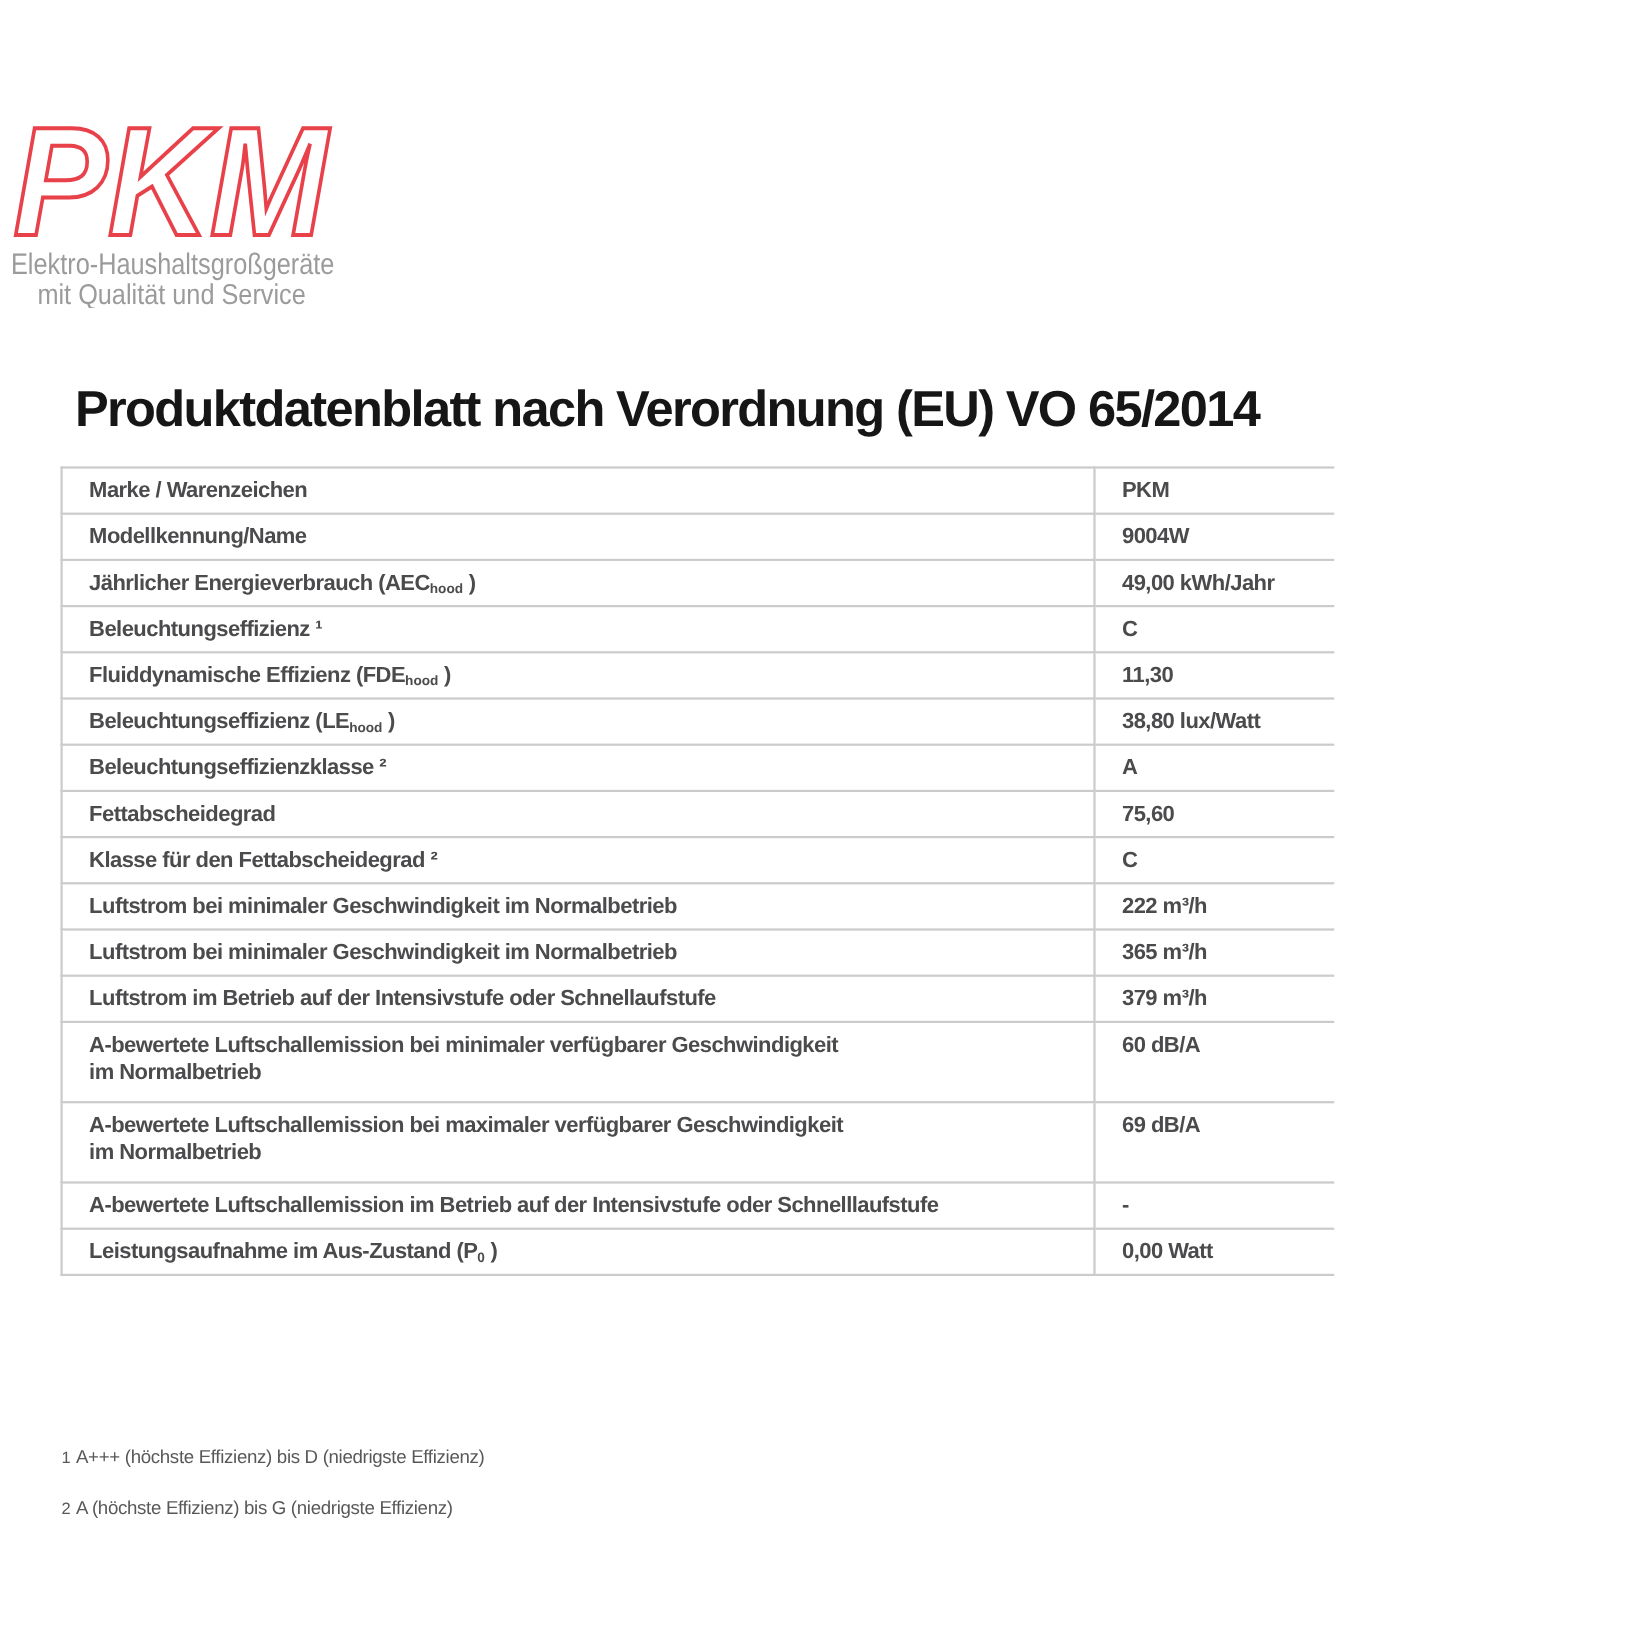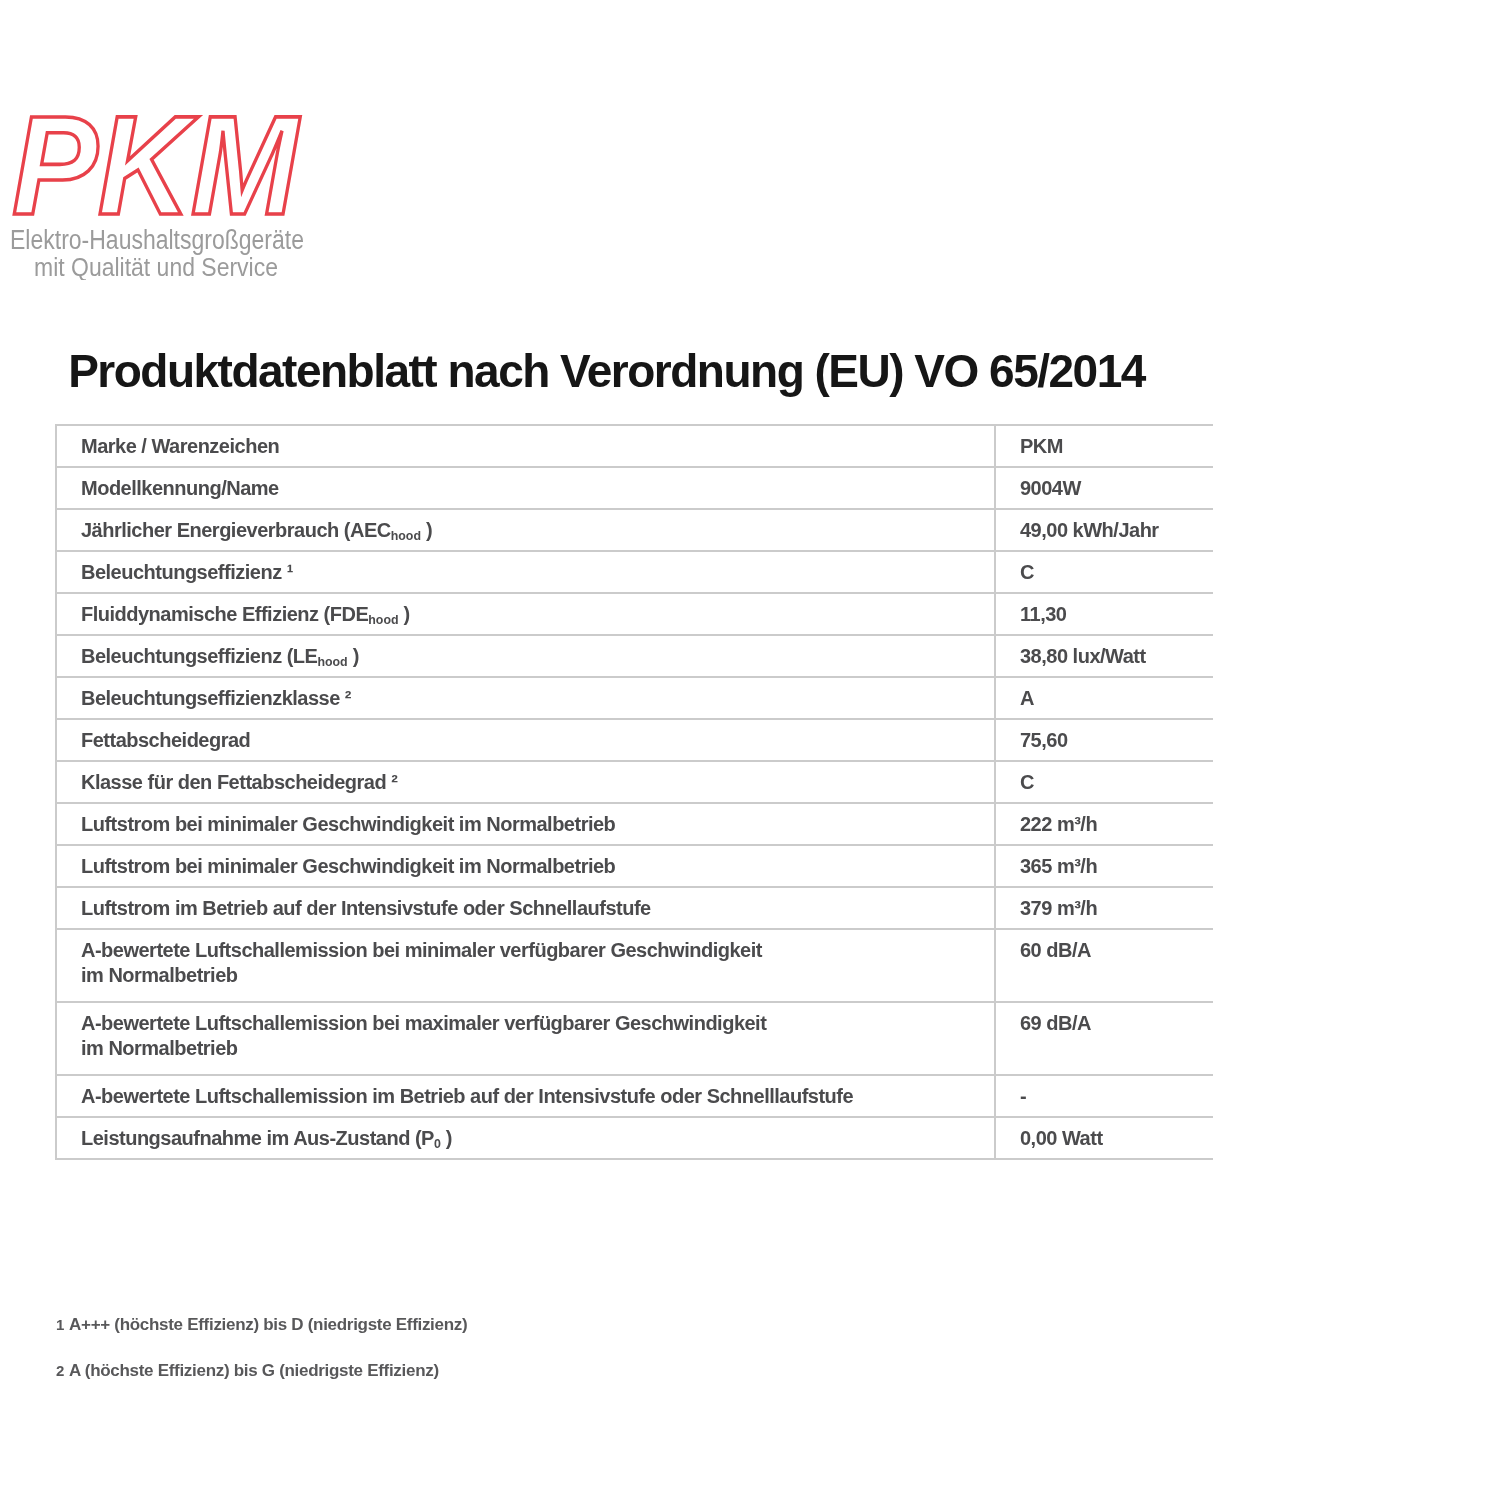--- a/index.html
+++ b/index.html
@@ -44,21 +44,21 @@
   .line2:empty { display:none; }
   .line2 { margin-top:2px; }
   table.spec sub {
     font-size:0.62em; vertical-align:baseline;
     position:relative; top:0.28em; letter-spacing:0;
   }
 
   
   .footnote {
     position:absolute; left:56px; color:#58585a;
-    font-weight:700; font-size:17px; letter-spacing:-0.3px; white-space:nowrap;
+    font-weight:400; font-size:17px; letter-spacing:-0.3px; white-space:nowrap;
   }
   .footnote .fn-marker { font-size:15px; margin-right:5px; }
   .fn-1 { top:1315px; }
   .fn-2 { top:1361px; }
 </style>
 </head>
 <body>
 
 <div class="page">
 

